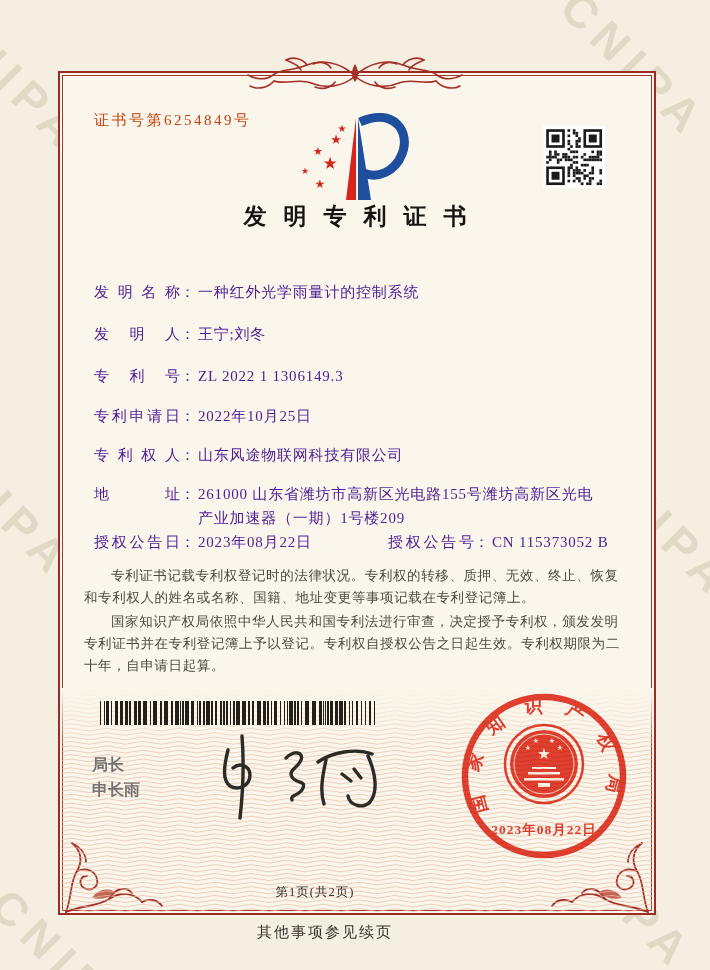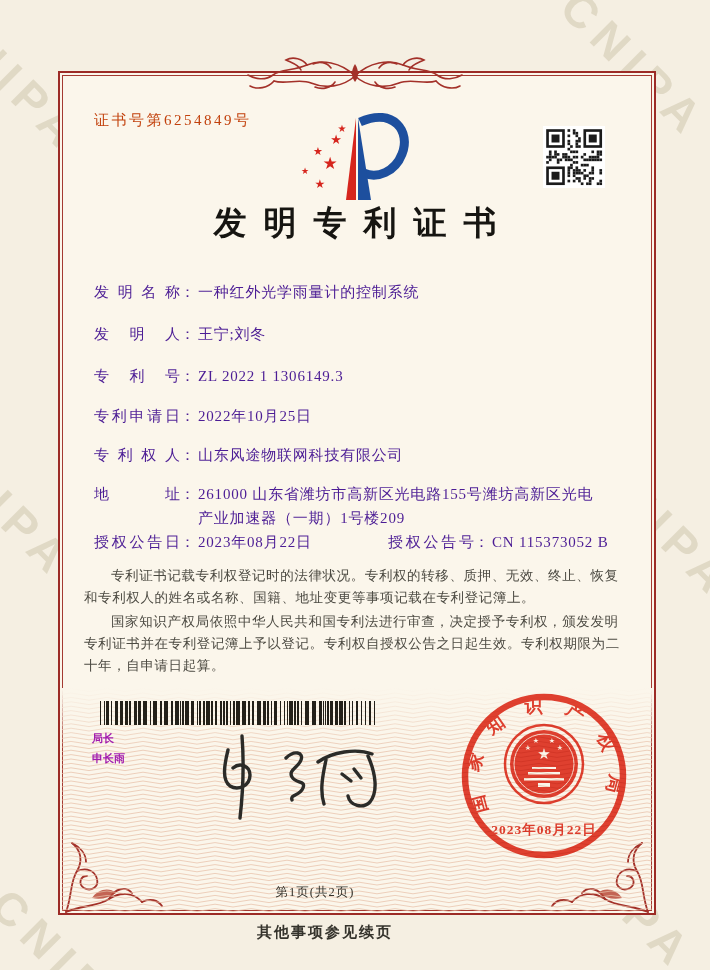--- a/index.html
+++ b/index.html
@@ -28,21 +28,21 @@
   }
   .orn{position:absolute; pointer-events:none;}
   
   .cert-no{
     position:absolute; left:94px; top:111px; font-size:15px; letter-spacing:2.5px; color:#c2410c;
   }
   .logo{position:absolute; left:292px; top:92px; width:120px; height:118px;}
   .qr{position:absolute; left:543px; top:126px; width:62px; height:62px;}
   .title{
     position:absolute; left:0; top:201px; width:710px; text-align:center;
-    font-size:33px; font-weight:bold; color:#161511;
+    font-size:23px; font-weight:bold; color:#161511;
     letter-spacing:17px; padding-left:17px; box-sizing:border-box;
   }
   
   .frow{position:absolute; left:94px; font-size:15px; color:#4c1d95; line-height:24px; white-space:nowrap;}
   .flabel{
     display:inline-block; width:86px; text-align:justify; text-align-last:justify;
     letter-spacing:0; vertical-align:top;
   }
   .fcolon{display:inline-block; width:14px; vertical-align:top;}
   .fvalue{display:inline-block; margin-left:4px; letter-spacing:.8px; vertical-align:top;}
@@ -55,34 +55,34 @@
   }
   .paras p{margin:0 0 2px 0; text-indent:2em;}
   
   .guilloche{position:absolute; left:62px; top:688px; width:590px; height:224px; z-index:1;}
   .guillofade{
     position:absolute; left:62px; top:688px; width:590px; height:60px; z-index:2;
     background:linear-gradient(#fbf6eb, rgba(251,246,235,0));
   }
   .barcode{position:absolute; left:100px; top:701px; z-index:3;}
   .signer{
-    position:absolute; left:92px; top:733px; z-index:3;
+    position:absolute; left:92px; top:757px; z-index:3;
     font-family:"Liberation Sans","DejaVu Sans",sans-serif;
-    font-size:11px; font-weight:bold; color:#a21caf; line-height:1;
+    font-size:16px; font-weight:bold; color:#737373; line-height:1;
   }
   .signer div{margin-bottom:9px;}
   .sig{position:absolute; left:200px; top:728px; z-index:3;}
   .seal{position:absolute; left:458px; top:690px; z-index:4; mix-blend-mode:multiply; opacity:.96;}
   .pageinfo{
     position:absolute; left:0; top:884px; width:630px; text-align:center; z-index:3;
     font-size:12.5px; color:#33312a; letter-spacing:1px;
   }
   .note{
     position:absolute; left:0; top:923px; width:650px; text-align:center;
-    font-size:15px; color:#35332c; letter-spacing:2px;font-weight:bold;
+    font-size:15px; color:#35332c; letter-spacing:2px;
   }
 </style>
 </head>
 <body>
 
 <div class="stage">
 
   <span class="wm" style="left:-36px;top:-6px;">CNIPA</span>
   <span class="wm" style="left:588px;top:-20px;">CNIPA</span>
   <span class="wm inner" style="left:150px;top:96px;">CNIPA</span>

